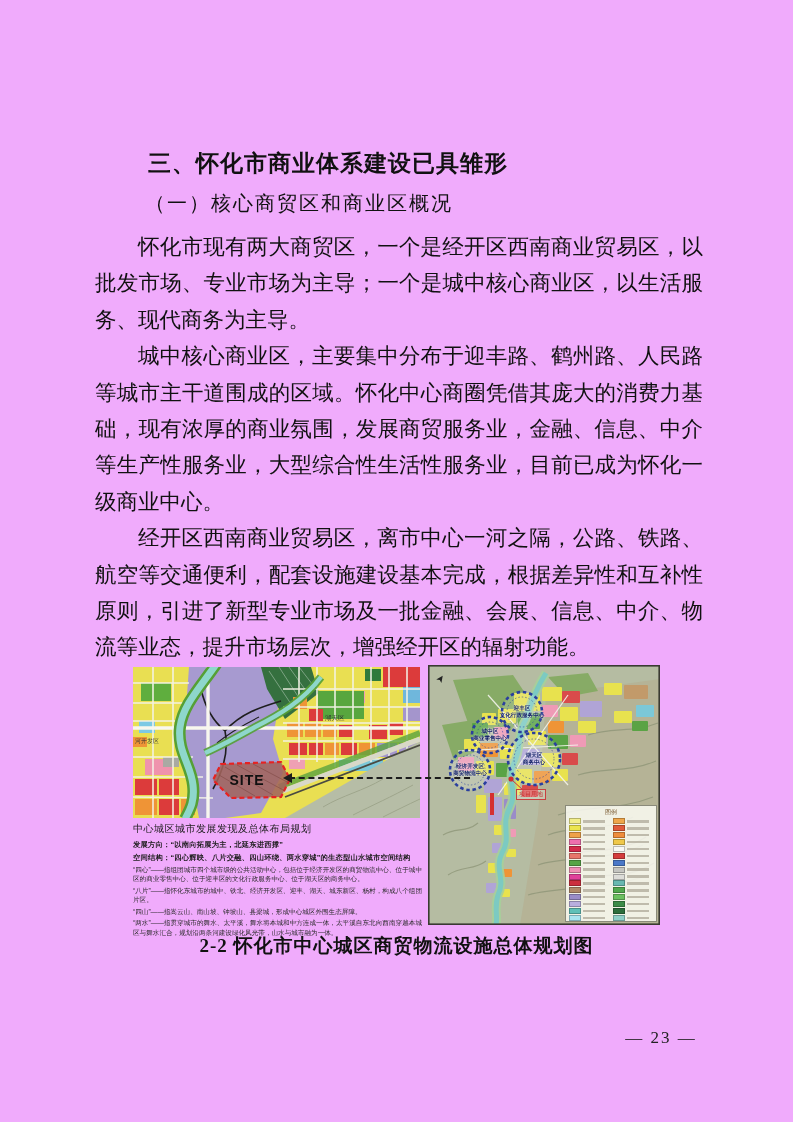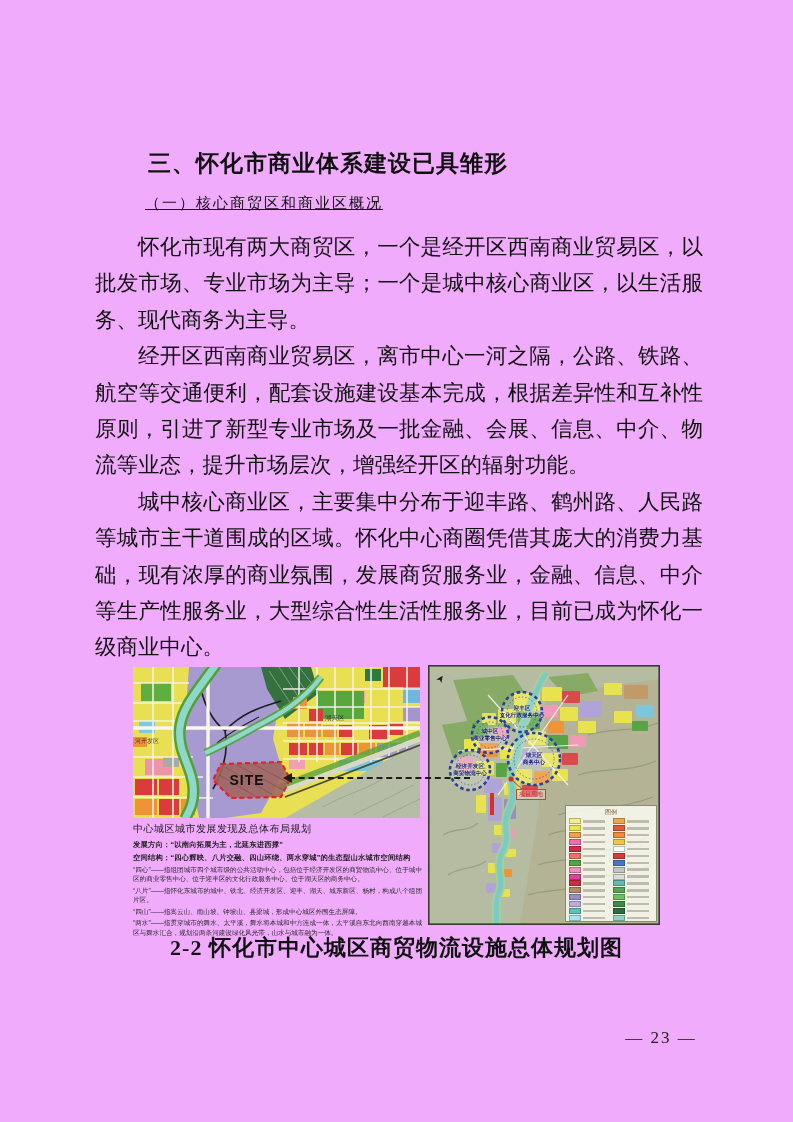--- a/index.html
+++ b/index.html
@@ -2,21 +2,21 @@
 <html><head>
 <meta charset="utf-8">
 <style>
   html,body{margin:0;padding:0;background:#e8e8e8;}
   .page{position:relative;width:793px;height:1122px;background:#f0abfc;margin:0 auto;
         font-family:"Liberation Serif","DejaVu Serif",serif;color:#111;overflow:hidden;}
   
   .content{position:absolute;left:95px;top:148px;width:608px;}
   .h1{margin:0 0 0 53px;font-family:"Liberation Sans","DejaVu Sans",sans-serif;
       font-weight:bold;font-size:23px;line-height:30px;letter-spacing:1px;}
-  .h2{margin:11px 0 0 50px;font-size:15px;line-height:28px;letter-spacing:2px;text-decoration:underline;}
+  .h2{margin:11px 0 0 50px;font-size:20px;line-height:28px;letter-spacing:2px;}
   .body-p{margin:0;font-size:21.5px;line-height:36.4px;text-align:justify;text-indent:2em;}
   .body-p:first-of-type{margin-top:12px;}
   
   .figure{position:absolute;left:0;top:0;width:793px;height:1122px;pointer-events:none;}
   .leftmap{position:absolute;left:133px;top:667px;width:339px;height:151px;}
   .leftmap svg{display:block;}
   .ov{position:absolute;line-height:1.15;}
   .site-lbl{font-family:"Liberation Sans",sans-serif;font-weight:bold;font-size:14px;
             letter-spacing:1px;color:#101010;text-align:center;}
   .tiny-lbl{font-family:"Liberation Sans",sans-serif;font-size:6.5px;color:#333;}
@@ -44,35 +44,35 @@
   .lrow{display:flex;align-items:center;gap:2px;height:6.9px;}
   .sw{width:10px;height:4px;flex:none;border:.5px solid rgba(0,0,0,.25);}
   .sw-lbl{height:2.5px;width:22px;background:#a49e8e;opacity:.65;}
   
   .connector{position:absolute;left:289px;top:777px;width:181px;height:0;
              border-top:2px dashed #1c1c1c;}
   .connector-arrow{position:absolute;left:283px;top:773px;width:0;height:0;
                    border:5px solid transparent;border-right:9px solid #1c1c1c;border-left:0;}
   
   .caption{position:absolute;left:0;top:933px;width:793px;text-align:center;
-           font-weight:bold;font-size:22px;letter-spacing:1px;}
+           font-weight:bold;font-size:19px;letter-spacing:1px;}
   .pagenum{position:absolute;left:616px;top:1028px;width:90px;text-align:center;
            font-size:17px;letter-spacing:2px;color:#222;}
 </style>
 </head>
 <body>
 
 <div class="page">
 
   <div class="content">
     <div class="h1">三、怀化市商业体系建设已具雏形</div>
     <div class="h2">（一）核心商贸区和商业区概况</div>
     <p class="body-p">怀化市现有两大商贸区，一个是经开区西南商业贸易区，以批发市场、专业市场为主导；一个是城中核心商业区，以生活服务、现代商务为主导。</p>
+    <p class="body-p">城中核心商业区，主要集中分布于迎丰路、鹤州路、人民路等城市主干道围成的区域。怀化中心商圈凭借其庞大的消费力基础，现有浓厚的商业氛围，发展商贸服务业，金融、信息、中介等生产性服务业，大型综合性生活性服务业，目前已成为怀化一级商业中心。</p>
     <p class="body-p">经开区西南商业贸易区，离市中心一河之隔，公路、铁路、航空等交通便利，配套设施建设基本完成，根据差异性和互补性原则，引进了新型专业市场及一批金融、会展、信息、中介、物流等业态，提升市场层次，增强经开区的辐射功能。</p>
-    <p class="body-p">城中核心商业区，主要集中分布于迎丰路、鹤州路、人民路等城市主干道围成的区域。怀化中心商圈凭借其庞大的消费力基础，现有浓厚的商业氛围，发展商贸服务业，金融、信息、中介等生产性服务业，大型综合性生活性服务业，目前已成为怀化一级商业中心。</p>
   </div>
 
   <div class="figure">
 
     <div class="leftmap">
       <svg width="287" height="151" viewBox="0 0 287 151">
         <rect x="0" y="0" width="287" height="151" fill="#e9df52"></rect>
 
         <g>
           <rect x="8" y="16" width="30" height="18" fill="#5fae3e"></rect>

